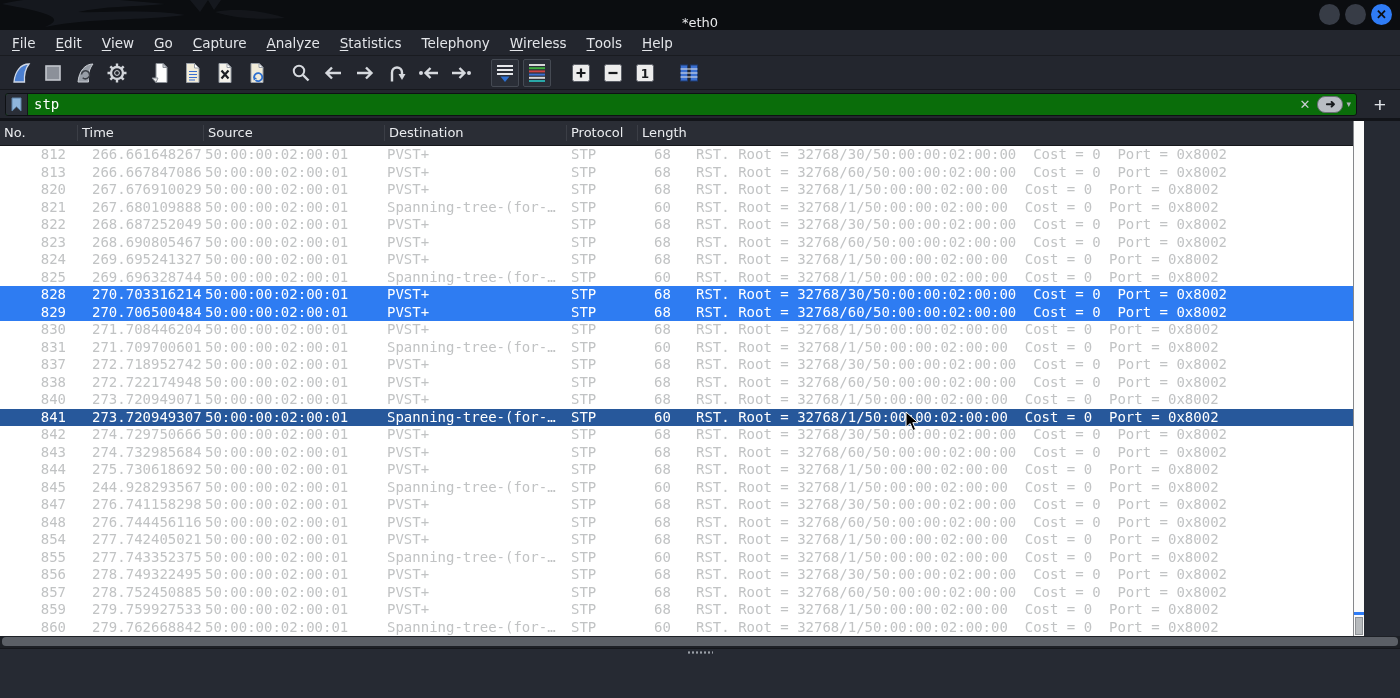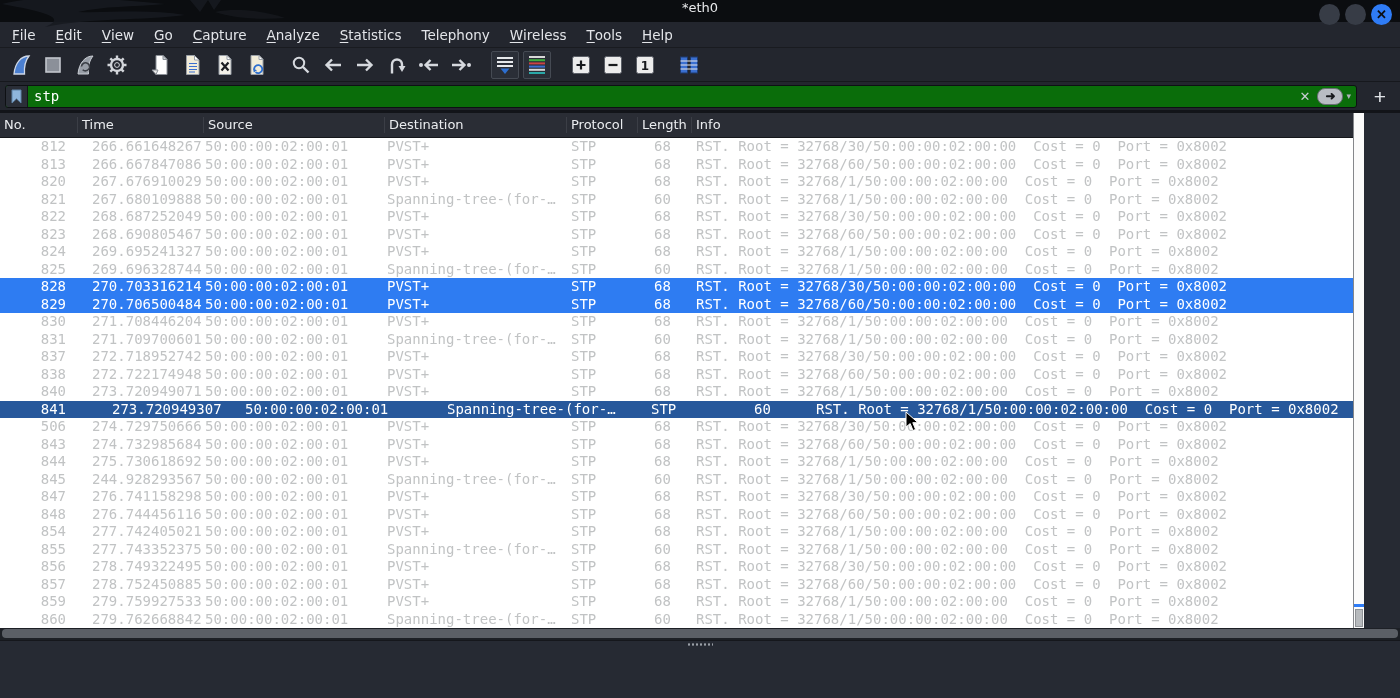--- a/index.html
+++ b/index.html
@@ -1,20 +1,20 @@
 <!DOCTYPE html>
 <html><head>
 <meta charset="utf-8">
 <style>
   * { margin:0; padding:0; box-sizing:border-box; }
   html,body { width:1400px; height:698px; overflow:hidden; }
   body { background:#262a33; font-family:"DejaVu Sans","Liberation Sans",sans-serif; position:relative; }
 
   
-  .titlebar { height:22px; background:#0b0d10; position:relative; display:flex; align-items:flex-start; justify-content:center; }
+  .titlebar { height:30px; background:#0b0d10; position:relative; display:flex; align-items:flex-end; justify-content:center; }
   .dragon { position:absolute; left:0; top:0; height:30px; opacity:.9; }
   .win-title { color:#e9eaec; font-size:13px; z-index:2; }
   .win-controls { position:absolute; right:8px; top:4px; display:flex; gap:5px; z-index:3; }
   .win-btn { width:21px; height:21px; border-radius:50%; background:#373c46; border:none; display:flex; align-items:center; justify-content:center; }
   .win-btn.close { background:#2f7cf6; color:#0c0e12; font-size:13px; font-weight:bold; line-height:1; }
 
   
   .menubar { height:26px; background:#23262e; display:flex; align-items:stretch; padding-left:2px; border-bottom:1px solid #191b20; }
   .menu-item { color:#e3e5e9; font-size:13.5px; padding:0 10px; display:flex; align-items:center; cursor:default; }
   .menu-item .mn { text-decoration:underline; text-underline-offset:2px; }
@@ -46,21 +46,21 @@
   .row { height:17.5px; line-height:17.5px; color:#c1c3c4; white-space:pre; }
   .row > div { overflow:hidden; }
   .row .c-no  { text-align:right; padding-right:12px; }
   .row .c-time{ padding-left:2px;margin-left:12px; }
   .row .c-src { padding-left:1px; }
   .row .c-dst { padding-left:2px; }
   .row .c-proto{ padding-left:4px; }
   .row .c-len { text-align:center; padding-right:5px; }
   .row .c-info{ padding-left:4px; }
   .row.selected { background:#2e7cf2; color:#ffffff; }
-  .row.focused  { background:#27589b; color:#ffffff;gap:20px; }
+  .row.focused  { background:#27589b; color:#ffffff; }
 
   .vscroll { width:11px; background:#fbfbfb; border-left:1px solid #85878b; position:relative; flex:none; }
   .vthumb { position:absolute; left:1px; right:1px; bottom:1px; height:18px; background:#b7babd; border:1px solid #8f9296; }
   .vmarker { position:absolute; left:0; right:0; bottom:21px; height:3px; background:#2f7cf6; }
   .right-filler { flex:1; background:#262a33; }
 
   
   .hscroll { height:12px; background:#1d2026; position:relative; }
   .hthumb { position:absolute; top:1px; left:2px; right:2px; height:9px; background:#5b5f66; border-radius:4px; }
   .splitter { height:8px; background:#262a33; border-top:1px solid #15171c; display:flex; align-items:center; justify-content:center; }
@@ -300,40 +300,39 @@
 
 <div class="packet-area">
   <div class="packet-main">
     <div class="pkt-header grid7" id="pkt-header">
         <div class="hcell">No.</div>
         <div class="hcell">Time</div>
         <div class="hcell">Source</div>
         <div class="hcell">Destination</div>
         <div class="hcell">Protocol</div>
         <div class="hcell">Length</div>
-        <div class="hcell">Info</div>
       </div>
     <div class="rows" id="rows">
         <div class="row grid7"><div class="c-no">812</div><div class="c-time">266.661648267</div><div class="c-src">50:00:00:02:00:01</div><div class="c-dst">PVST+</div><div class="c-proto">STP</div><div class="c-len">68</div><div class="c-info">RST. Root = 32768/30/50:00:00:02:00:00  Cost = 0  Port = 0x8002</div></div>
         <div class="row grid7"><div class="c-no">813</div><div class="c-time">266.667847086</div><div class="c-src">50:00:00:02:00:01</div><div class="c-dst">PVST+</div><div class="c-proto">STP</div><div class="c-len">68</div><div class="c-info">RST. Root = 32768/60/50:00:00:02:00:00  Cost = 0  Port = 0x8002</div></div>
         <div class="row grid7"><div class="c-no">820</div><div class="c-time">267.676910029</div><div class="c-src">50:00:00:02:00:01</div><div class="c-dst">PVST+</div><div class="c-proto">STP</div><div class="c-len">68</div><div class="c-info">RST. Root = 32768/1/50:00:00:02:00:00  Cost = 0  Port = 0x8002</div></div>
         <div class="row grid7"><div class="c-no">821</div><div class="c-time">267.680109888</div><div class="c-src">50:00:00:02:00:01</div><div class="c-dst">Spanning-tree-(for-…</div><div class="c-proto">STP</div><div class="c-len">60</div><div class="c-info">RST. Root = 32768/1/50:00:00:02:00:00  Cost = 0  Port = 0x8002</div></div>
         <div class="row grid7"><div class="c-no">822</div><div class="c-time">268.687252049</div><div class="c-src">50:00:00:02:00:01</div><div class="c-dst">PVST+</div><div class="c-proto">STP</div><div class="c-len">68</div><div class="c-info">RST. Root = 32768/30/50:00:00:02:00:00  Cost = 0  Port = 0x8002</div></div>
         <div class="row grid7"><div class="c-no">823</div><div class="c-time">268.690805467</div><div class="c-src">50:00:00:02:00:01</div><div class="c-dst">PVST+</div><div class="c-proto">STP</div><div class="c-len">68</div><div class="c-info">RST. Root = 32768/60/50:00:00:02:00:00  Cost = 0  Port = 0x8002</div></div>
         <div class="row grid7"><div class="c-no">824</div><div class="c-time">269.695241327</div><div class="c-src">50:00:00:02:00:01</div><div class="c-dst">PVST+</div><div class="c-proto">STP</div><div class="c-len">68</div><div class="c-info">RST. Root = 32768/1/50:00:00:02:00:00  Cost = 0  Port = 0x8002</div></div>
         <div class="row grid7"><div class="c-no">825</div><div class="c-time">269.696328744</div><div class="c-src">50:00:00:02:00:01</div><div class="c-dst">Spanning-tree-(for-…</div><div class="c-proto">STP</div><div class="c-len">60</div><div class="c-info">RST. Root = 32768/1/50:00:00:02:00:00  Cost = 0  Port = 0x8002</div></div>
         <div class="row grid7 selected"><div class="c-no">828</div><div class="c-time">270.703316214</div><div class="c-src">50:00:00:02:00:01</div><div class="c-dst">PVST+</div><div class="c-proto">STP</div><div class="c-len">68</div><div class="c-info">RST. Root = 32768/30/50:00:00:02:00:00  Cost = 0  Port = 0x8002</div></div>
         <div class="row grid7 selected"><div class="c-no">829</div><div class="c-time">270.706500484</div><div class="c-src">50:00:00:02:00:01</div><div class="c-dst">PVST+</div><div class="c-proto">STP</div><div class="c-len">68</div><div class="c-info">RST. Root = 32768/60/50:00:00:02:00:00  Cost = 0  Port = 0x8002</div></div>
         <div class="row grid7"><div class="c-no">830</div><div class="c-time">271.708446204</div><div class="c-src">50:00:00:02:00:01</div><div class="c-dst">PVST+</div><div class="c-proto">STP</div><div class="c-len">68</div><div class="c-info">RST. Root = 32768/1/50:00:00:02:00:00  Cost = 0  Port = 0x8002</div></div>
         <div class="row grid7"><div class="c-no">831</div><div class="c-time">271.709700601</div><div class="c-src">50:00:00:02:00:01</div><div class="c-dst">Spanning-tree-(for-…</div><div class="c-proto">STP</div><div class="c-len">60</div><div class="c-info">RST. Root = 32768/1/50:00:00:02:00:00  Cost = 0  Port = 0x8002</div></div>
         <div class="row grid7"><div class="c-no">837</div><div class="c-time">272.718952742</div><div class="c-src">50:00:00:02:00:01</div><div class="c-dst">PVST+</div><div class="c-proto">STP</div><div class="c-len">68</div><div class="c-info">RST. Root = 32768/30/50:00:00:02:00:00  Cost = 0  Port = 0x8002</div></div>
         <div class="row grid7"><div class="c-no">838</div><div class="c-time">272.722174948</div><div class="c-src">50:00:00:02:00:01</div><div class="c-dst">PVST+</div><div class="c-proto">STP</div><div class="c-len">68</div><div class="c-info">RST. Root = 32768/60/50:00:00:02:00:00  Cost = 0  Port = 0x8002</div></div>
         <div class="row grid7"><div class="c-no">840</div><div class="c-time">273.720949071</div><div class="c-src">50:00:00:02:00:01</div><div class="c-dst">PVST+</div><div class="c-proto">STP</div><div class="c-len">68</div><div class="c-info">RST. Root = 32768/1/50:00:00:02:00:00  Cost = 0  Port = 0x8002</div></div>
         <div class="row grid7 focused"><div class="c-no">841</div><div class="c-time">273.720949307</div><div class="c-src">50:00:00:02:00:01</div><div class="c-dst">Spanning-tree-(for-…</div><div class="c-proto">STP</div><div class="c-len">60</div><div class="c-info">RST. Root = 32768/1/50:00:00:02:00:00  Cost = 0  Port = 0x8002</div></div>
-        <div class="row grid7"><div class="c-no">506</div><div class="c-time">274.729750666</div><div class="c-src">50:00:00:02:00:01</div><div class="c-dst">PVST+</div><div class="c-proto">STP</div><div class="c-len">68</div><div class="c-info">RST. Root = 32768/30/50:00:00:02:00:00  Cost = 0  Port = 0x8002</div></div>
+        <div class="row grid7"><div class="c-no">842</div><div class="c-time">274.729750666</div><div class="c-src">50:00:00:02:00:01</div><div class="c-dst">PVST+</div><div class="c-proto">STP</div><div class="c-len">68</div><div class="c-info">RST. Root = 32768/30/50:00:00:02:00:00  Cost = 0  Port = 0x8002</div></div>
         <div class="row grid7"><div class="c-no">843</div><div class="c-time">274.732985684</div><div class="c-src">50:00:00:02:00:01</div><div class="c-dst">PVST+</div><div class="c-proto">STP</div><div class="c-len">68</div><div class="c-info">RST. Root = 32768/60/50:00:00:02:00:00  Cost = 0  Port = 0x8002</div></div>
         <div class="row grid7"><div class="c-no">844</div><div class="c-time">275.730618692</div><div class="c-src">50:00:00:02:00:01</div><div class="c-dst">PVST+</div><div class="c-proto">STP</div><div class="c-len">68</div><div class="c-info">RST. Root = 32768/1/50:00:00:02:00:00  Cost = 0  Port = 0x8002</div></div>
         <div class="row grid7"><div class="c-no">845</div><div class="c-time">244.928293567</div><div class="c-src">50:00:00:02:00:01</div><div class="c-dst">Spanning-tree-(for-…</div><div class="c-proto">STP</div><div class="c-len">60</div><div class="c-info">RST. Root = 32768/1/50:00:00:02:00:00  Cost = 0  Port = 0x8002</div></div>
         <div class="row grid7"><div class="c-no">847</div><div class="c-time">276.741158298</div><div class="c-src">50:00:00:02:00:01</div><div class="c-dst">PVST+</div><div class="c-proto">STP</div><div class="c-len">68</div><div class="c-info">RST. Root = 32768/30/50:00:00:02:00:00  Cost = 0  Port = 0x8002</div></div>
         <div class="row grid7"><div class="c-no">848</div><div class="c-time">276.744456116</div><div class="c-src">50:00:00:02:00:01</div><div class="c-dst">PVST+</div><div class="c-proto">STP</div><div class="c-len">68</div><div class="c-info">RST. Root = 32768/60/50:00:00:02:00:00  Cost = 0  Port = 0x8002</div></div>
         <div class="row grid7"><div class="c-no">854</div><div class="c-time">277.742405021</div><div class="c-src">50:00:00:02:00:01</div><div class="c-dst">PVST+</div><div class="c-proto">STP</div><div class="c-len">68</div><div class="c-info">RST. Root = 32768/1/50:00:00:02:00:00  Cost = 0  Port = 0x8002</div></div>
         <div class="row grid7"><div class="c-no">855</div><div class="c-time">277.743352375</div><div class="c-src">50:00:00:02:00:01</div><div class="c-dst">Spanning-tree-(for-…</div><div class="c-proto">STP</div><div class="c-len">60</div><div class="c-info">RST. Root = 32768/1/50:00:00:02:00:00  Cost = 0  Port = 0x8002</div></div>
         <div class="row grid7"><div class="c-no">856</div><div class="c-time">278.749322495</div><div class="c-src">50:00:00:02:00:01</div><div class="c-dst">PVST+</div><div class="c-proto">STP</div><div class="c-len">68</div><div class="c-info">RST. Root = 32768/30/50:00:00:02:00:00  Cost = 0  Port = 0x8002</div></div>
         <div class="row grid7"><div class="c-no">857</div><div class="c-time">278.752450885</div><div class="c-src">50:00:00:02:00:01</div><div class="c-dst">PVST+</div><div class="c-proto">STP</div><div class="c-len">68</div><div class="c-info">RST. Root = 32768/60/50:00:00:02:00:00  Cost = 0  Port = 0x8002</div></div>
         <div class="row grid7"><div class="c-no">859</div><div class="c-time">279.759927533</div><div class="c-src">50:00:00:02:00:01</div><div class="c-dst">PVST+</div><div class="c-proto">STP</div><div class="c-len">68</div><div class="c-info">RST. Root = 32768/1/50:00:00:02:00:00  Cost = 0  Port = 0x8002</div></div>

